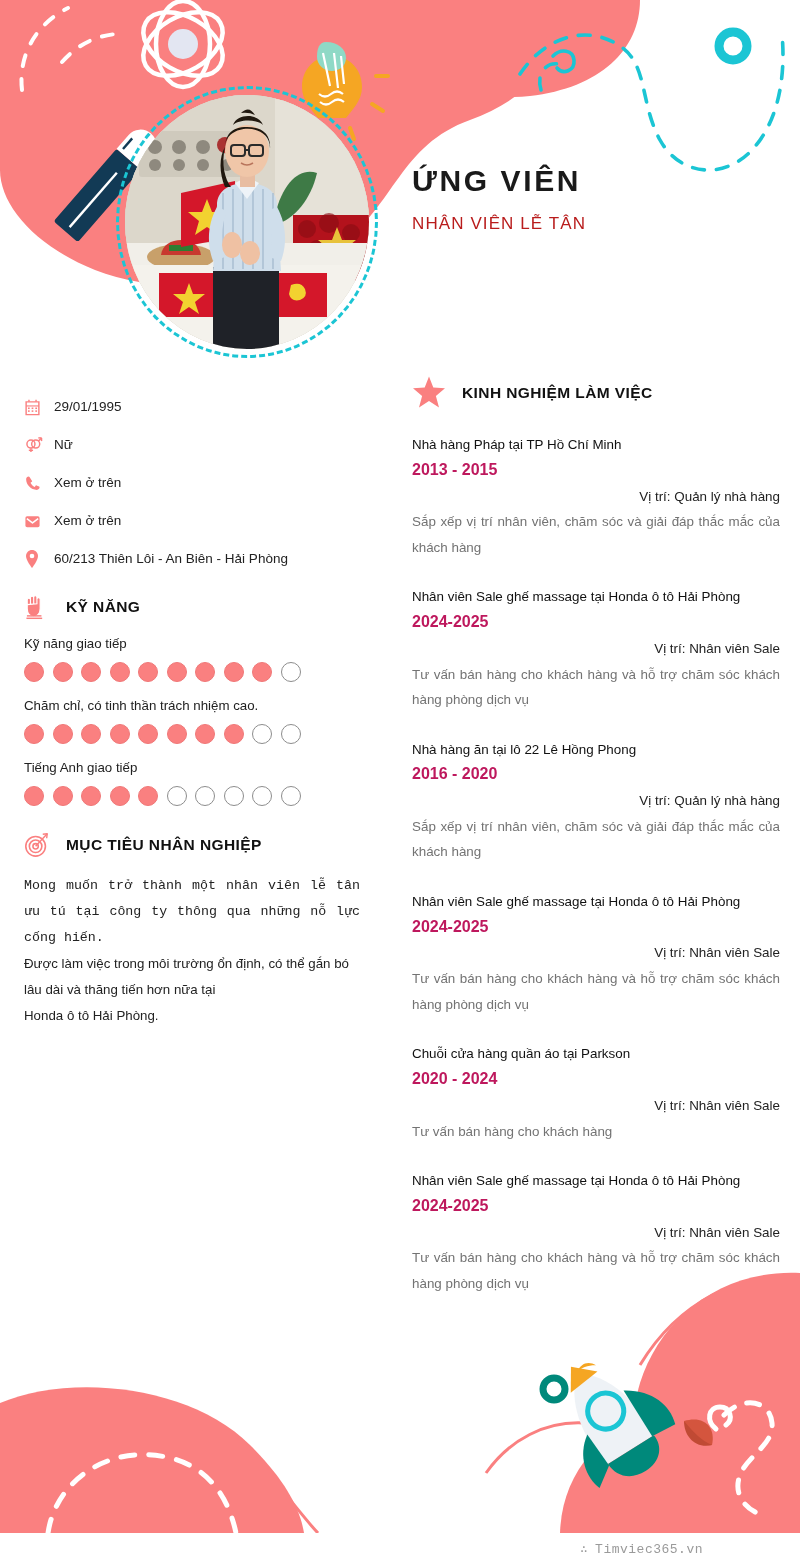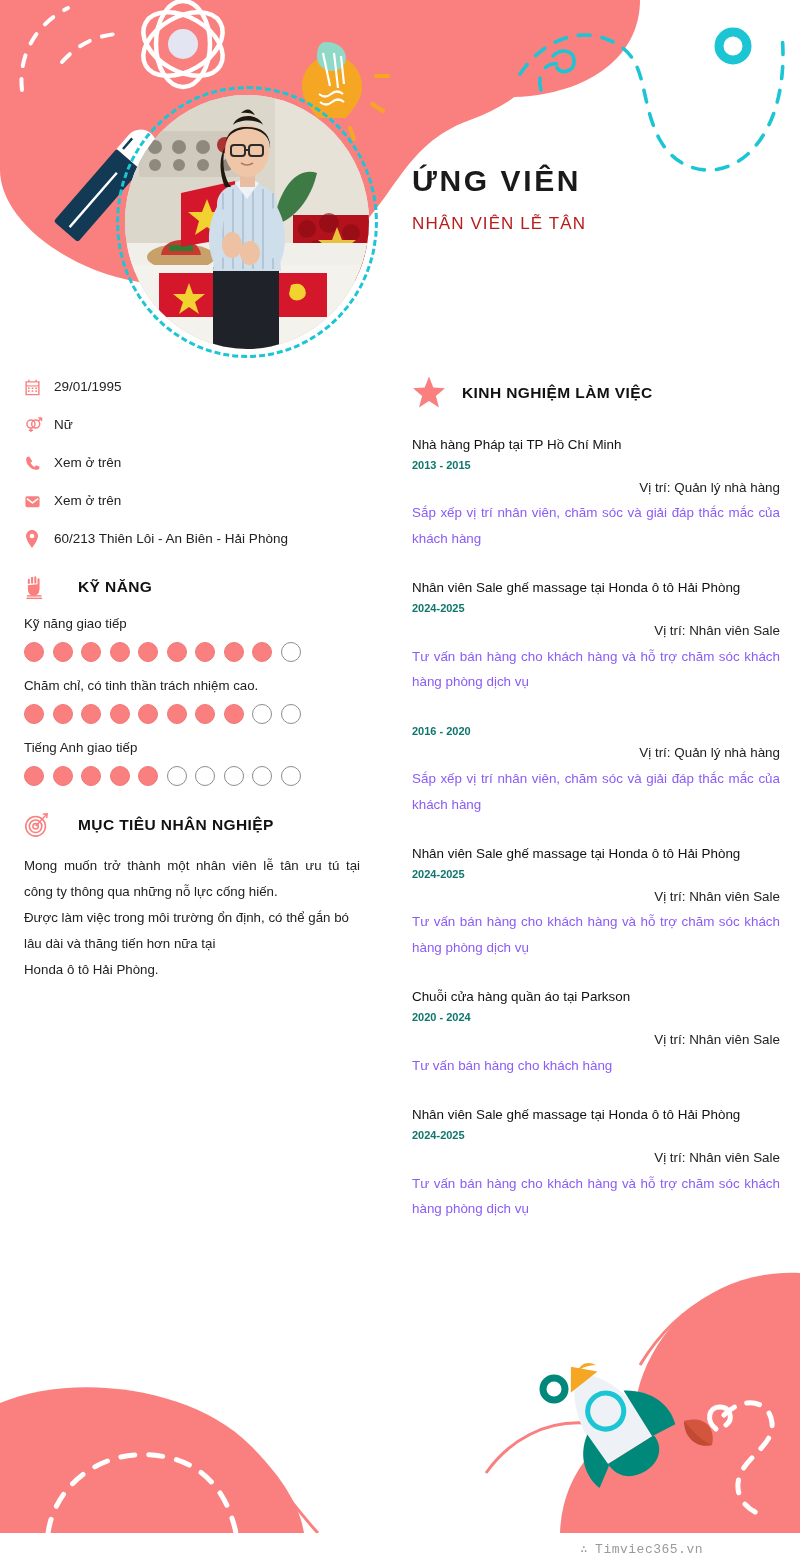--- a/index.html
+++ b/index.html
@@ -50,21 +50,21 @@
   .cv-name {
     font-size: 30px; font-weight: 700; letter-spacing: 2.6px;
     color: #1a1a1a; line-height: 1.1;
   }
   .cv-role {
     font-size: 17px; font-weight: 400; letter-spacing: 1.1px;
     color: #b91c1c; margin-top: 17px;
   }
 
   
-  .col-left  { position: absolute; left: 24px;  top: 368px; width: 336px; }
+  .col-left  { position: absolute; left: 24px;  top: 388px; width: 336px; }
   .col-right { position: absolute; left: 412px; top: 376px; width: 368px; }
 
   
   .contact-list { margin-bottom: 16px; }
   .contact-row {
     display: flex; align-items: center;
     min-height: 38px;
   }
   .contact-ico {
     width: 30px; flex: 0 0 30px;
@@ -73,48 +73,48 @@
   .contact-txt { font-size: 13.5px; color: #222; line-height: 1.3; }
 
   
   .sec-head {
     display: flex; align-items: center;
     margin: 10px 0 16px 0;
   }
   .sec-ico { width: 34px; flex: 0 0 34px; display:flex; align-items:center; }
   .sec-title {
     font-size: 15.5px; font-weight: 700; letter-spacing: .4px;
-    color: #111; margin-left: 20px;
+    color: #111; margin-left: 8px;
   }
   .sec-head.exp { margin: 0 0 26px 0; }
   .sec-head.exp .sec-ico { width: 44px; flex: 0 0 44px; }
   .sec-head.exp .sec-title { font-size: 15.5px; margin-left: 6px; }
 
   
   .skill { margin-bottom: 16px; }
   .skill-name { font-size: 13.3px; color: #222; margin-bottom: 11px; }
   .dots { display: flex; gap: 8.5px; }
   .dot {
     width: 20px; height: 20px; border-radius: 50%;
     border: 1px solid #8d8d8d; background: #fff;
   }
   .dot.on { background: #FA8080; border-color: #f07878; }
 
   
   .obj-text {
     font-size: 13.3px; line-height: 26px; color: #222;
   }
-  .obj-just { text-align: justify; }
+  .obj-just { text-align: justify; font-family: Liberation Mono, monospace; }
 
   
   .exp-item { margin-bottom: 27px; }
   .exp-org   { font-size: 13.4px; font-weight: 400; color: #111; line-height: 1.55; }
-  .exp-years { font-size: 11px; font-weight: 700; color: #0f766e; line-height: 1.8; }
+  .exp-years { font-size: 16px; font-weight: 700; color: #be185d; line-height: 1.8; }
   .exp-pos   { font-size: 13.4px; color: #222; line-height: 1.85; text-align: right; }
-  .exp-desc  { font-size: 13.4px; color: #8b5cf6; line-height: 1.9; text-align: justify; }
+  .exp-desc  { font-size: 13.4px; color: #737373; line-height: 1.9; text-align: justify; }
 
   
   .footer-decor {
     position: absolute; left: 0; bottom: 34px;
     width: 800px; height: 300px; overflow: hidden; pointer-events: none;
   }
   .brand {
     position: absolute; right: 28px; bottom: 10px;
     font-family: "Liberation Mono", monospace;
     font-size: 13px; color: #9a9a9a; letter-spacing: .5px;
@@ -440,20 +440,21 @@
         <div class="exp-pos">Vị trí: Quản lý nhà hàng</div>
         <div class="exp-desc">Sắp xếp vị trí nhân viên, chăm sóc và giải đáp thắc mắc của khách hàng</div>
       </div>
       <div class="exp-item">
         <div class="exp-org">Nhân viên Sale ghế massage tại Honda ô tô Hải Phòng</div>
         <div class="exp-years">2024-2025</div>
         <div class="exp-pos">Vị trí: Nhân viên Sale</div>
         <div class="exp-desc">Tư vấn bán hàng cho khách hàng và hỗ trợ chăm sóc khách hàng phòng dịch vụ</div>
       </div>
       <div class="exp-item">
+        <div class="exp-org">Nhà hàng ăn tại lô 22 Lê Hồng Phong</div>
         <div class="exp-years">2016 - 2020</div>
         <div class="exp-pos">Vị trí: Quản lý nhà hàng</div>
         <div class="exp-desc"> Sắp xếp vị trí nhân viên, chăm sóc và giải đáp thắc mắc của khách hàng</div>
       </div>
       <div class="exp-item">
         <div class="exp-org">Nhân viên Sale ghế massage tại Honda ô tô Hải Phòng</div>
         <div class="exp-years">2024-2025</div>
         <div class="exp-pos">Vị trí: Nhân viên Sale</div>
         <div class="exp-desc">Tư vấn bán hàng cho khách hàng và hỗ trợ chăm sóc khách hàng phòng dịch vụ</div>
       </div>

